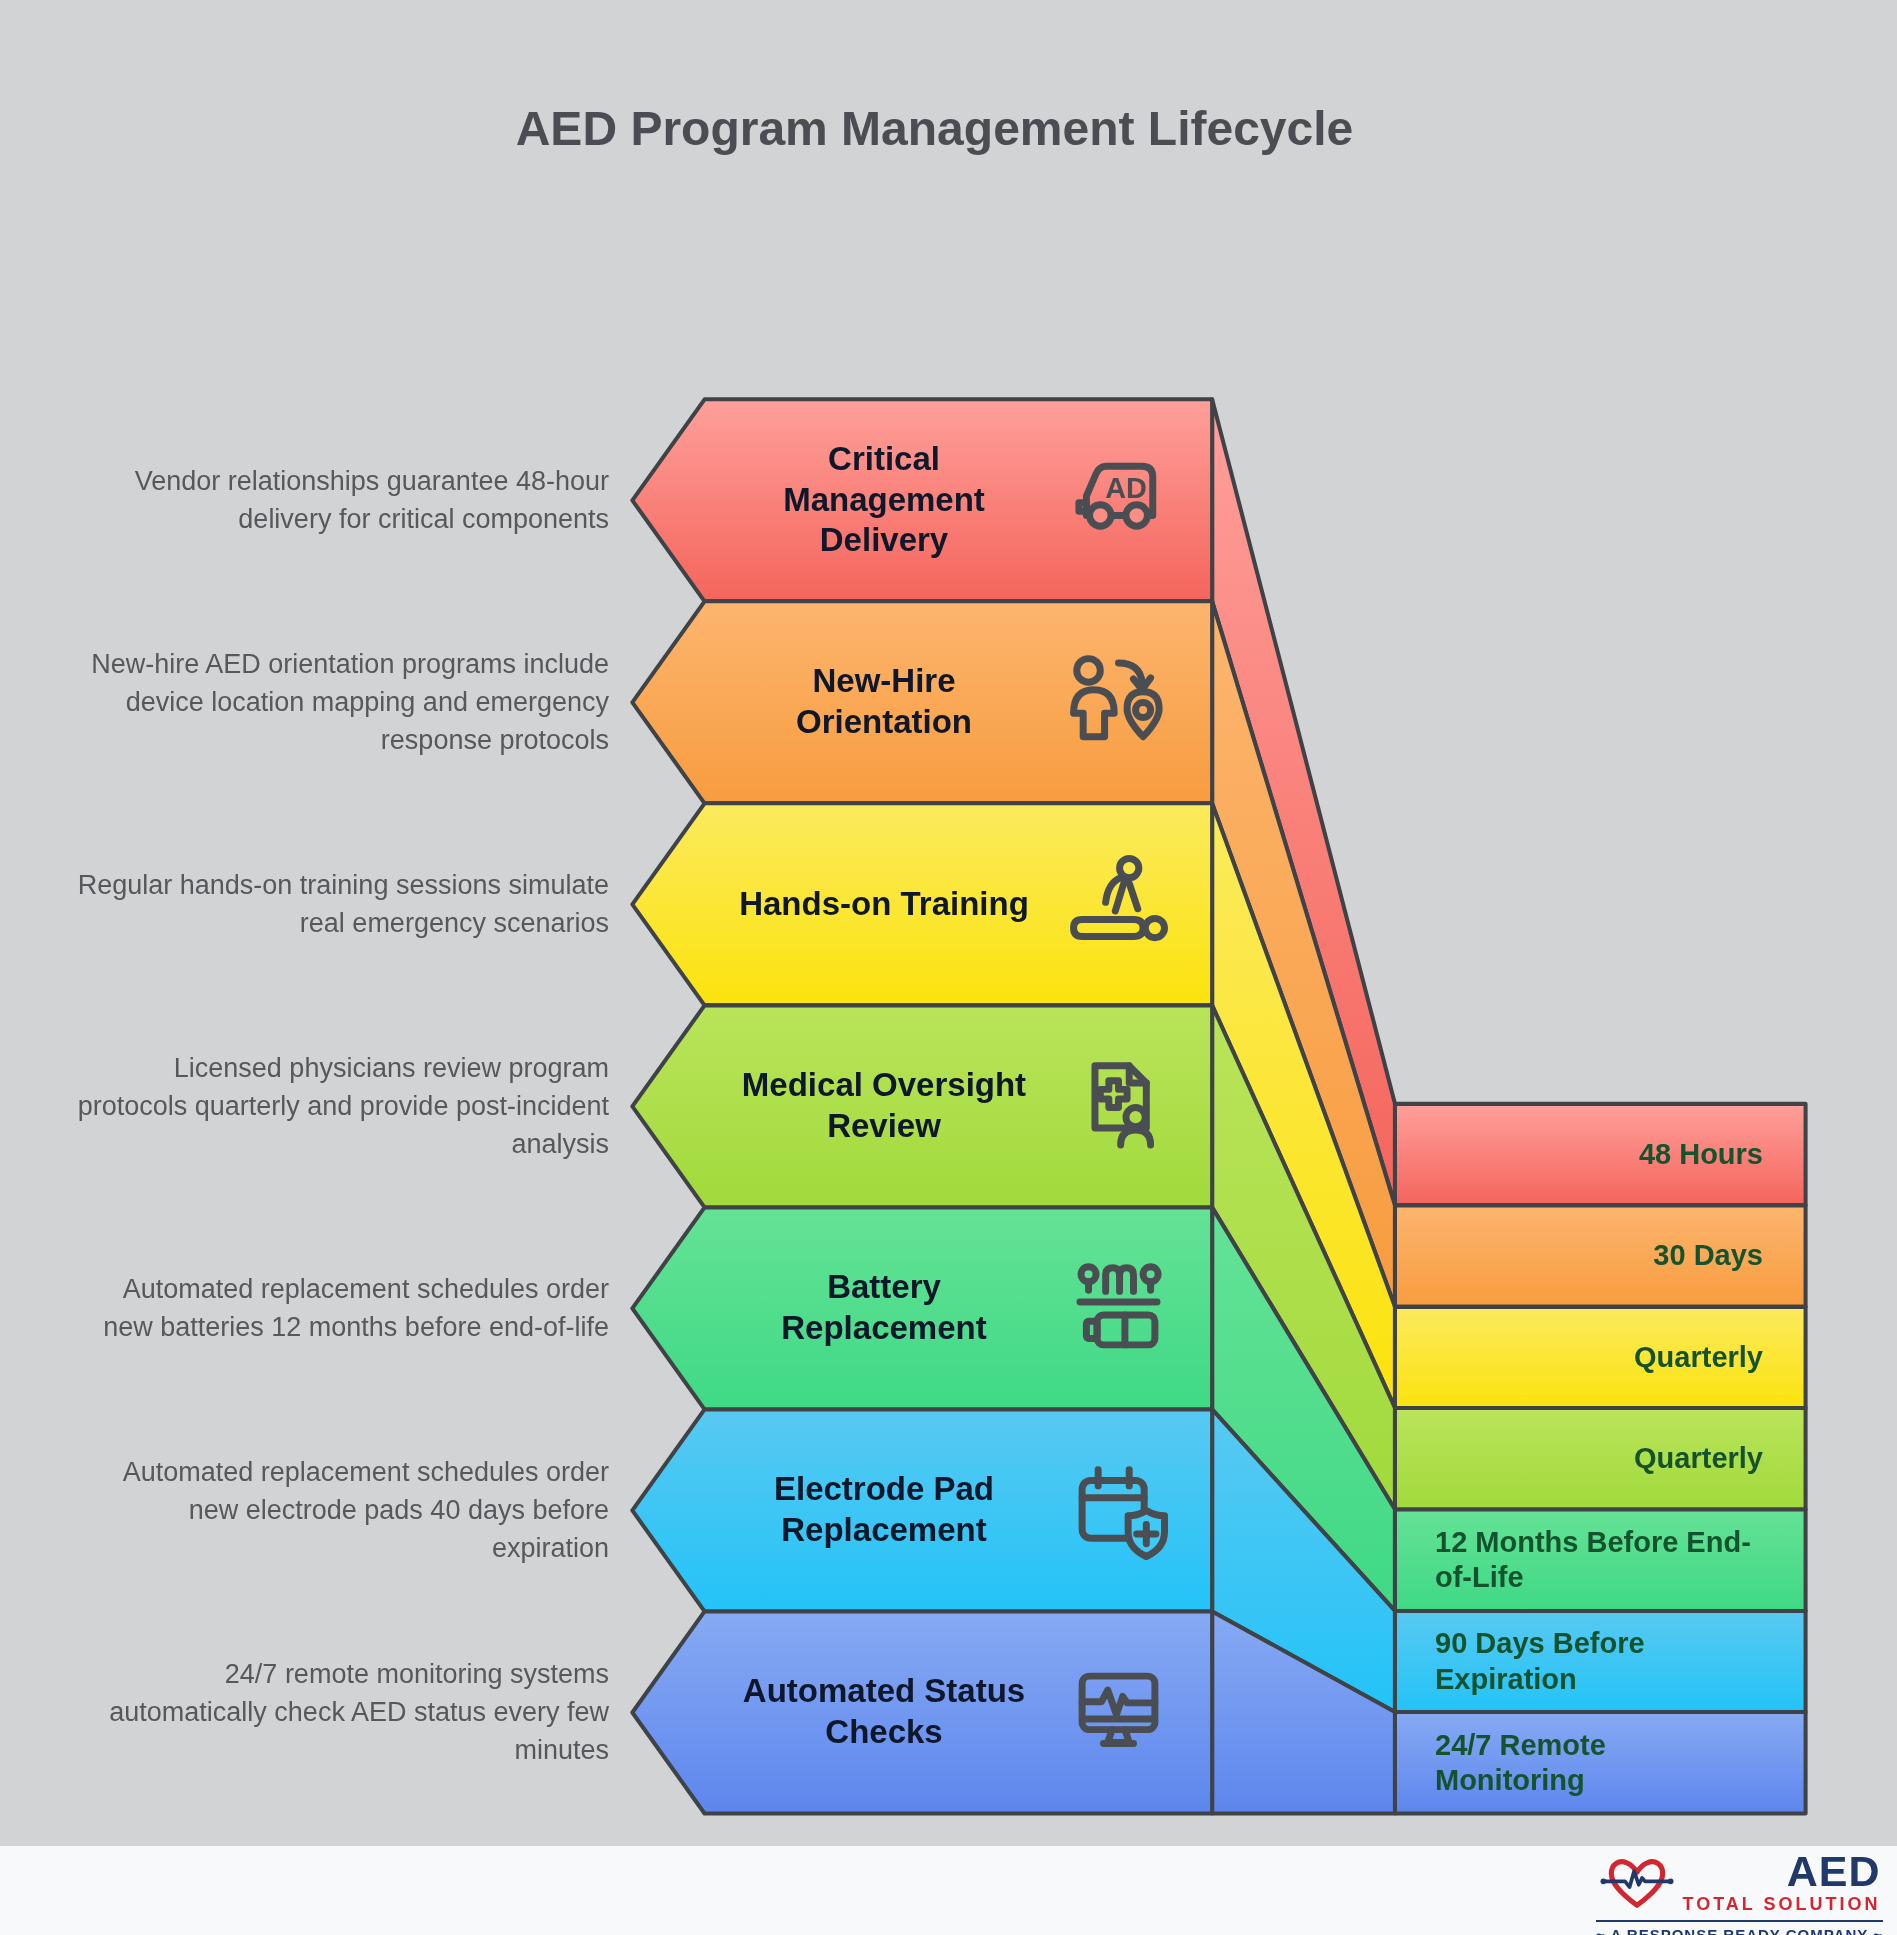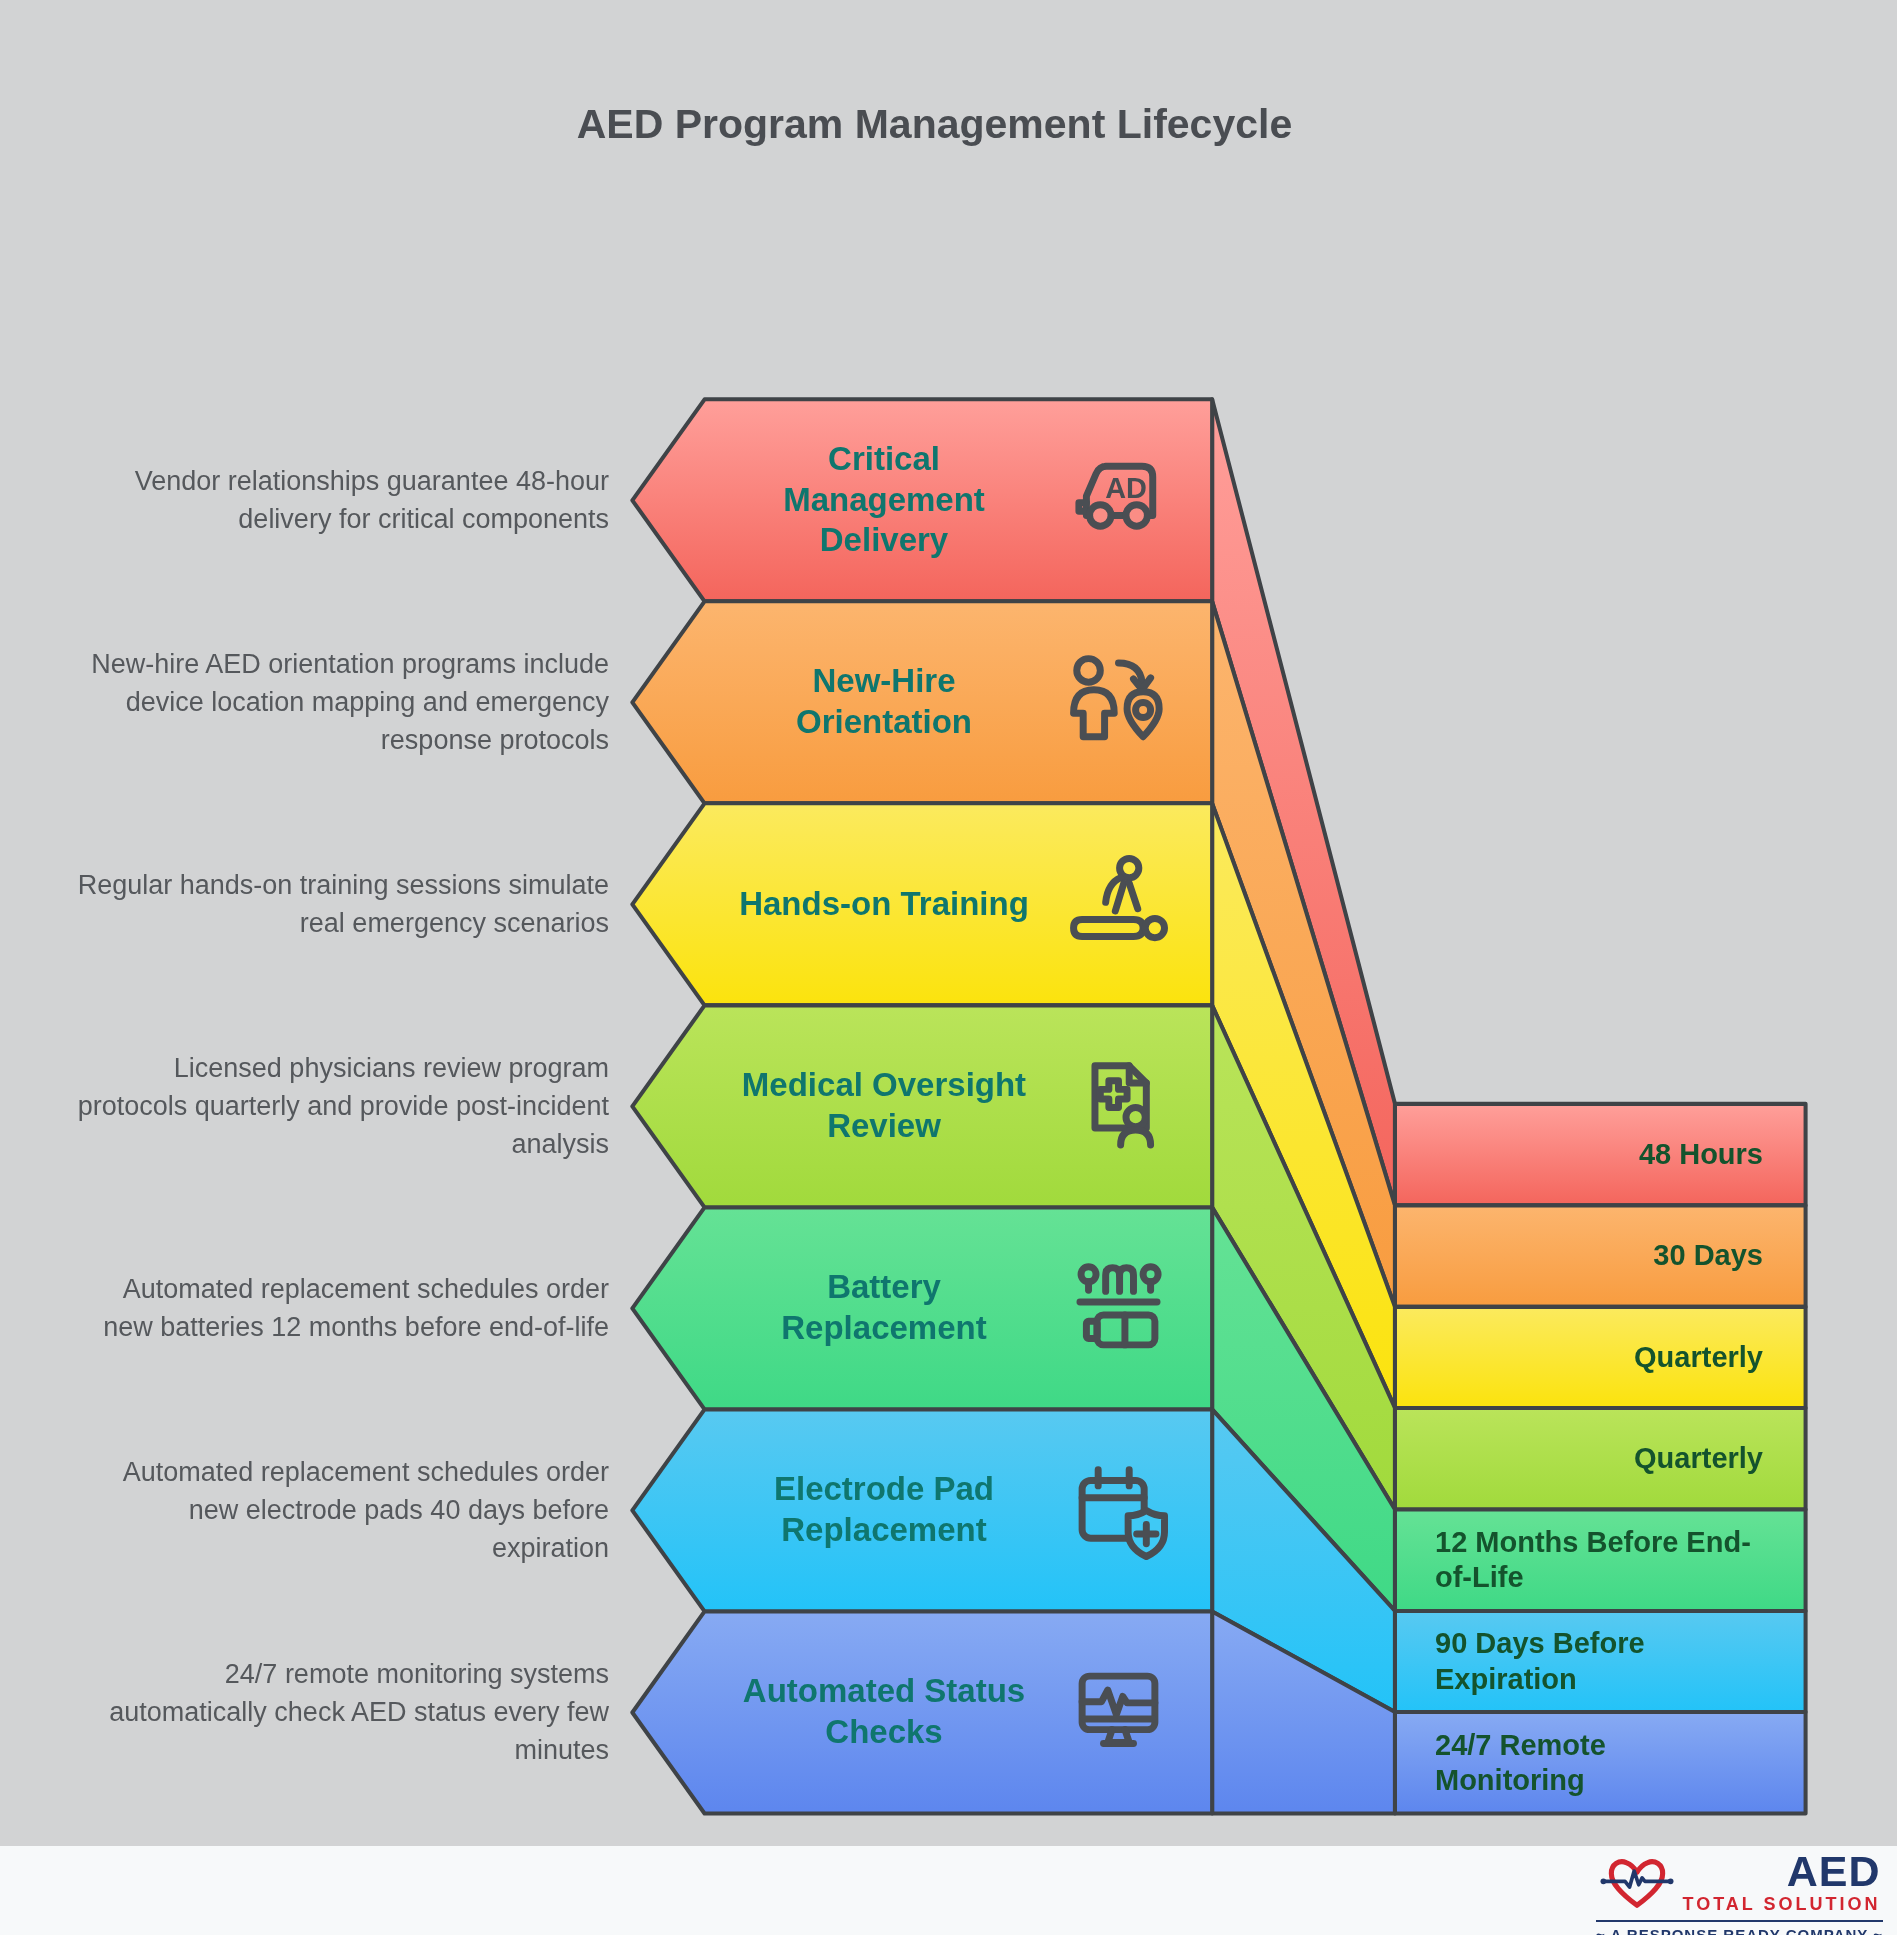--- a/index.html
+++ b/index.html
@@ -5,31 +5,31 @@
   html,body{margin:0;padding:0;}
   body{
     width:1897px;height:1936px;
     background:#d2d3d4;
     font-family:"Liberation Sans",sans-serif;
     position:relative;overflow:hidden;
   }
   #diagram{position:absolute;left:0;top:0;}
   .title{
     position:absolute;left:505px;top:101px;width:859px;
-    text-align:center;font-size:41px;font-weight:bold;color:#4a4d52;
+    text-align:center;font-size:48px;font-weight:bold;color:#4a4d52;
   }
   .desc{
     position:absolute;left:66px;width:543px;height:202px;
     display:flex;align-items:center;justify-content:flex-end;
     text-align:right;font-size:27px;line-height:1.42;color:#55585c;
   }
   .alabel{
     position:absolute;left:707px;width:354px;height:202px;
     display:flex;flex-direction:column;align-items:center;justify-content:center;
-    font-size:33px;font-weight:bold;line-height:1.24;color:#0f766e;text-align:center;
+    font-size:33px;font-weight:bold;line-height:1.24;color:#0f172a;text-align:center;
   }
   .aicon{position:absolute;left:1065px;width:107px;height:107px;}
   .blabel{
     position:absolute;left:1435px;width:328px;
     display:flex;align-items:center;justify-content:flex-end;
     text-align:left;font-size:29px;font-weight:bold;line-height:1.22;color:#14532d;
   }
   .footer{
     position:absolute;left:0;top:1846px;width:1897px;height:90px;
     background:#f7f9fa;

